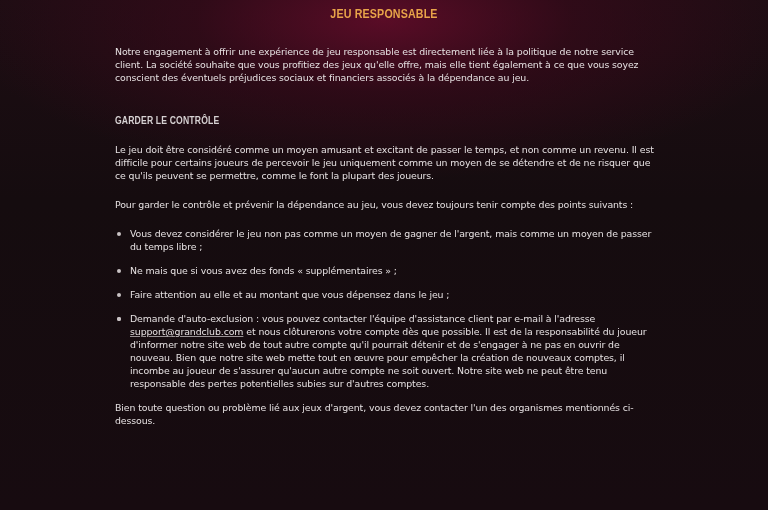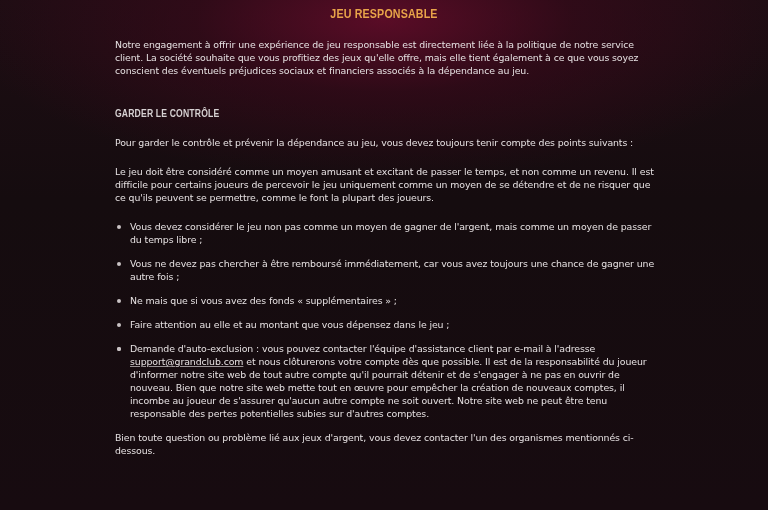--- a/index.html
+++ b/index.html
@@ -36,21 +36,21 @@
       font-size: 13px;
       letter-spacing: 0.2px;
       color: #e8a449;
       transform: scaleX(0.82);
       transform-origin: 384px 0;
       text-transform: uppercase;
     }
     .content {
       position: absolute;
       left: 115px;
-      top: 38px;
+      top: 45px;
       width: 540px;
       font-size: 9.4px;
       line-height: 13px;
       letter-spacing: -0.1px;
     }
     .content p {
       margin: 0;
     }
     .intro {
       margin-bottom: 30px !important;
@@ -99,32 +99,28 @@
 <body>
 
 <div class="page">
   <div class="page-title">JEU RESPONSABLE</div>
 
   <div class="content">
     <p class="intro">Notre engagement à offrir une expérience de jeu responsable est directement liée à la politique de notre service client. La société souhaite que vous profitiez des jeux qu'elle offre, mais elle tient également à ce que vous soyez conscient des éventuels préjudices sociaux et financiers associés à la dépendance au jeu.</p>
 
     <h2 class="section-heading">GARDER LE CONTRÔLE</h2>
 
+    <p class="para-gap">Le jeu doit être considéré comme un moyen amusant et excitant de passer le temps, et non comme un revenu. Il est difficile pour certains joueurs de percevoir le jeu uniquement comme un moyen de se détendre et de ne risquer que ce qu'ils peuvent se permettre, comme le font la plupart des joueurs.</p>
+
     <p class="para-gap">Pour garder le contrôle et prévenir la dépendance au jeu, vous devez toujours tenir compte des points suivants :</p>
-
-    <p class="para-gap">Le jeu doit être considéré comme un moyen amusant et excitant de passer le temps, et non comme un revenu. Il est difficile pour certains joueurs de percevoir le jeu uniquement comme un moyen de se détendre et de ne risquer que ce qu'ils peuvent se permettre, comme le font la plupart des joueurs.</p>
 
     <ul class="points">
       <li>
         <span class="bullet"></span>
         <span>Vous devez considérer le jeu non pas comme un moyen de gagner de l'argent, mais comme un moyen de passer du temps libre ;</span>
-      </li>
-      <li>
-        <span class="bullet"></span>
-        <span>Vous ne devez pas chercher à être remboursé immédiatement, car vous avez toujours une chance de gagner une autre fois ;</span>
       </li>
       <li>
         <span class="bullet"></span>
         <span>Ne mais que si vous avez des fonds « supplémentaires » ;</span>
       </li>
       <li>
         <span class="bullet"></span>
         <span>Faire attention au elle et au montant que vous dépensez dans le jeu ;</span>
       </li>
       <li>

